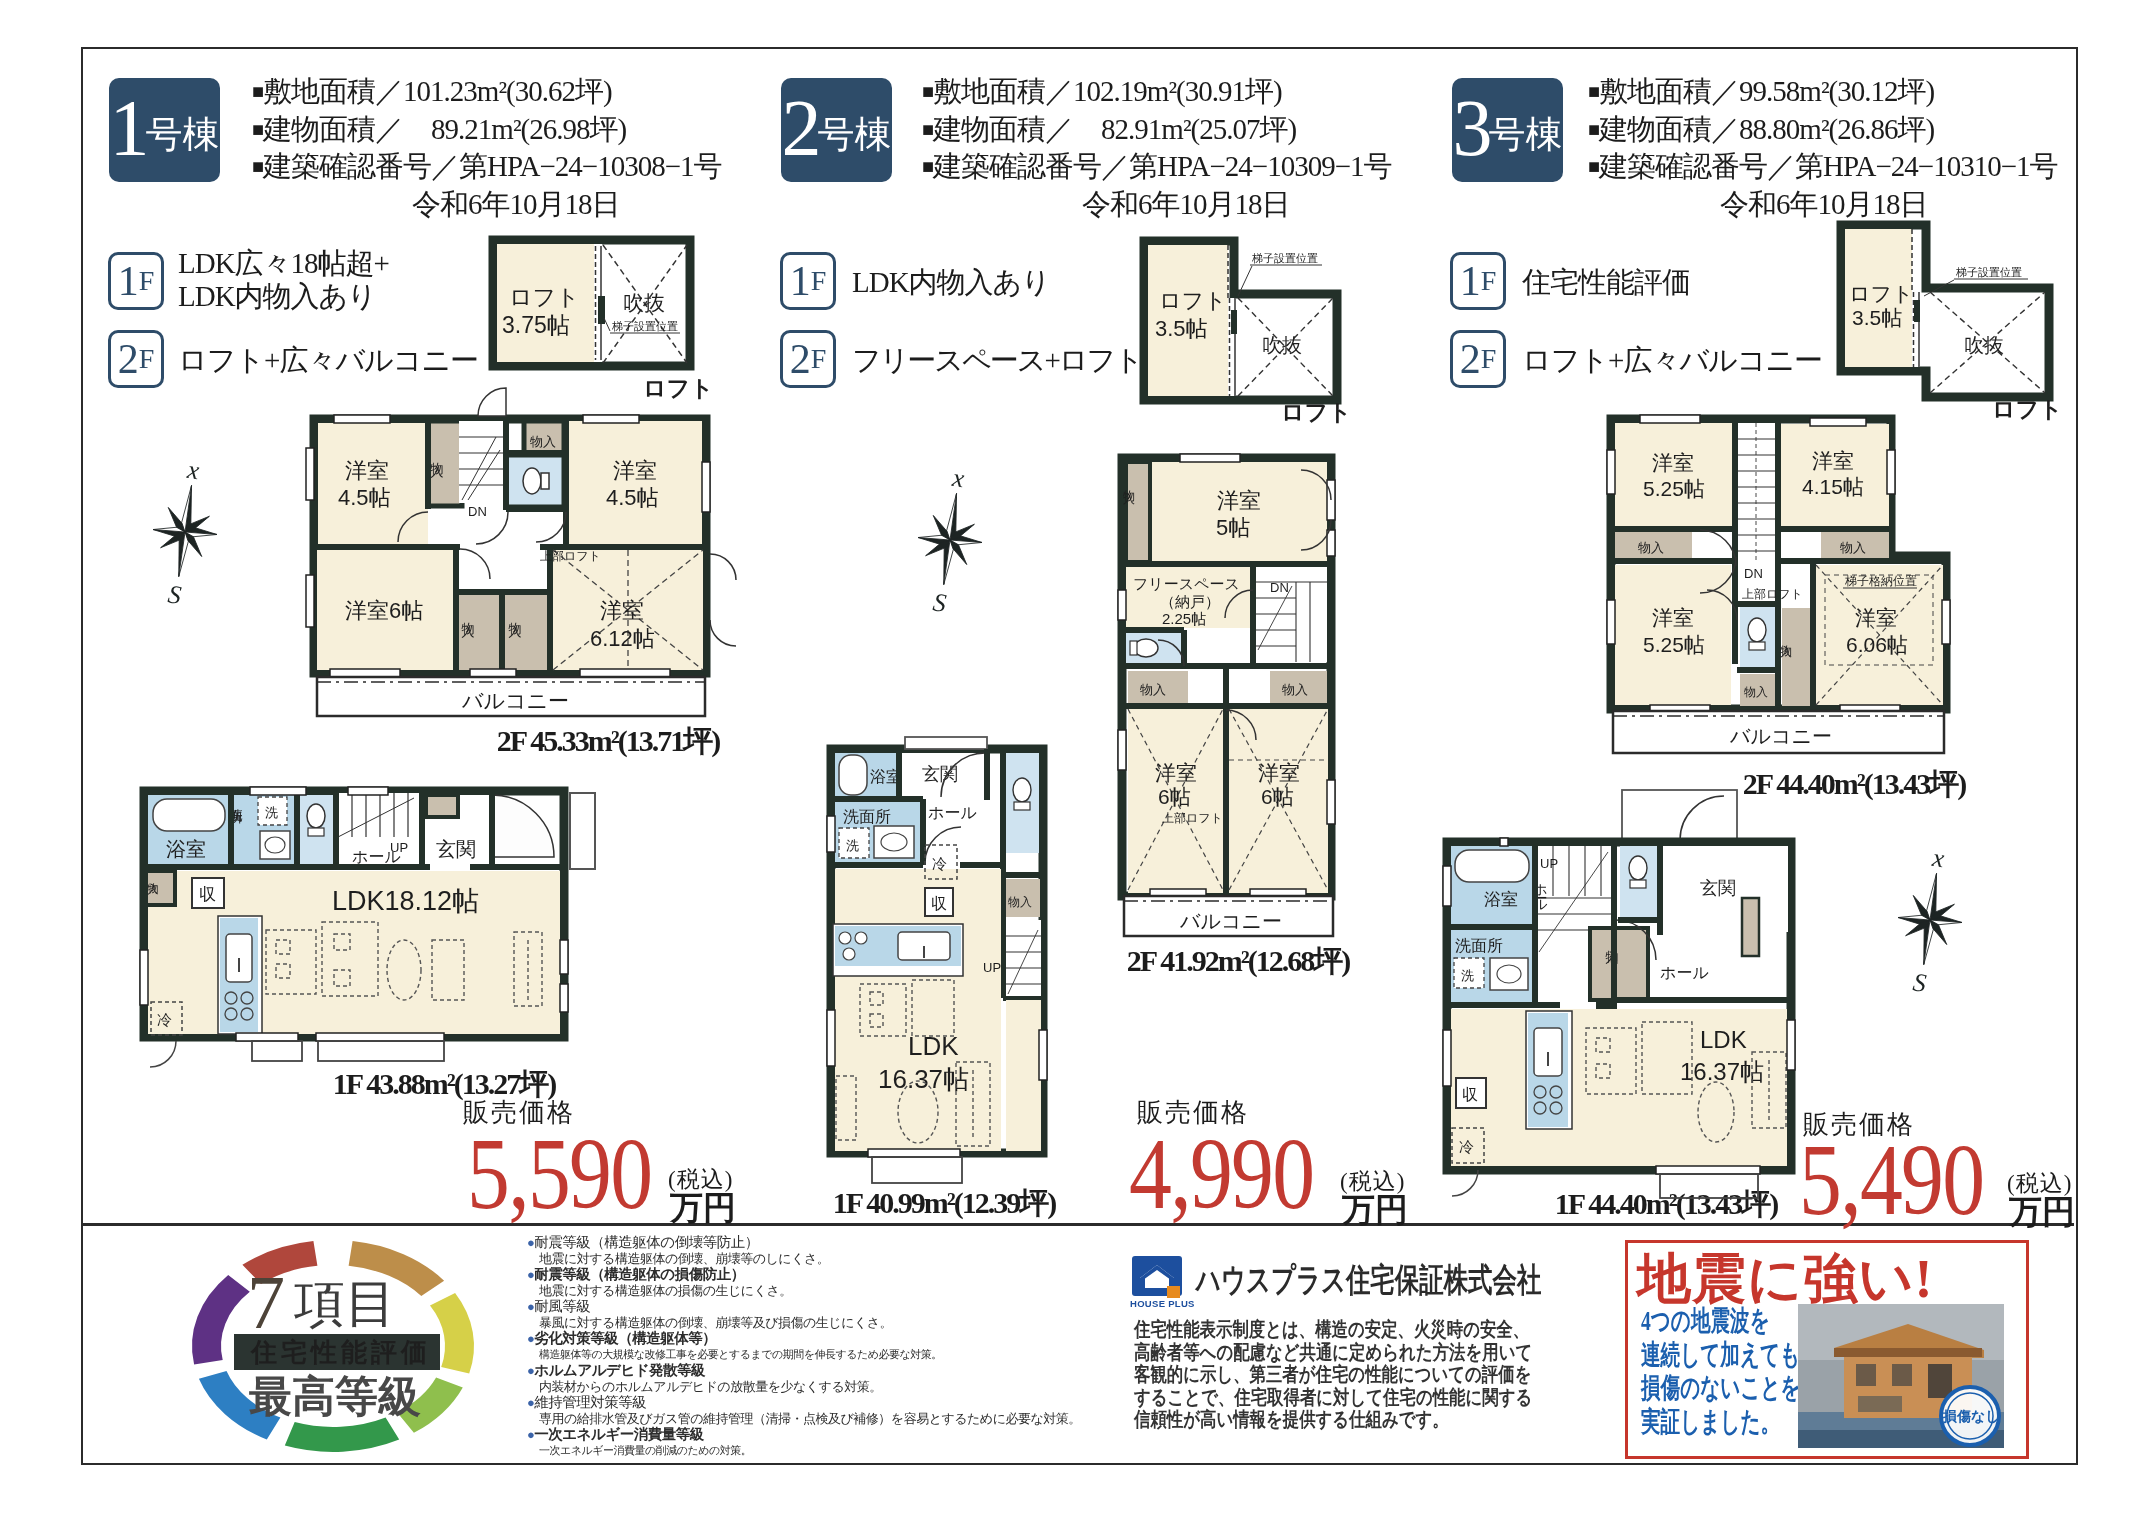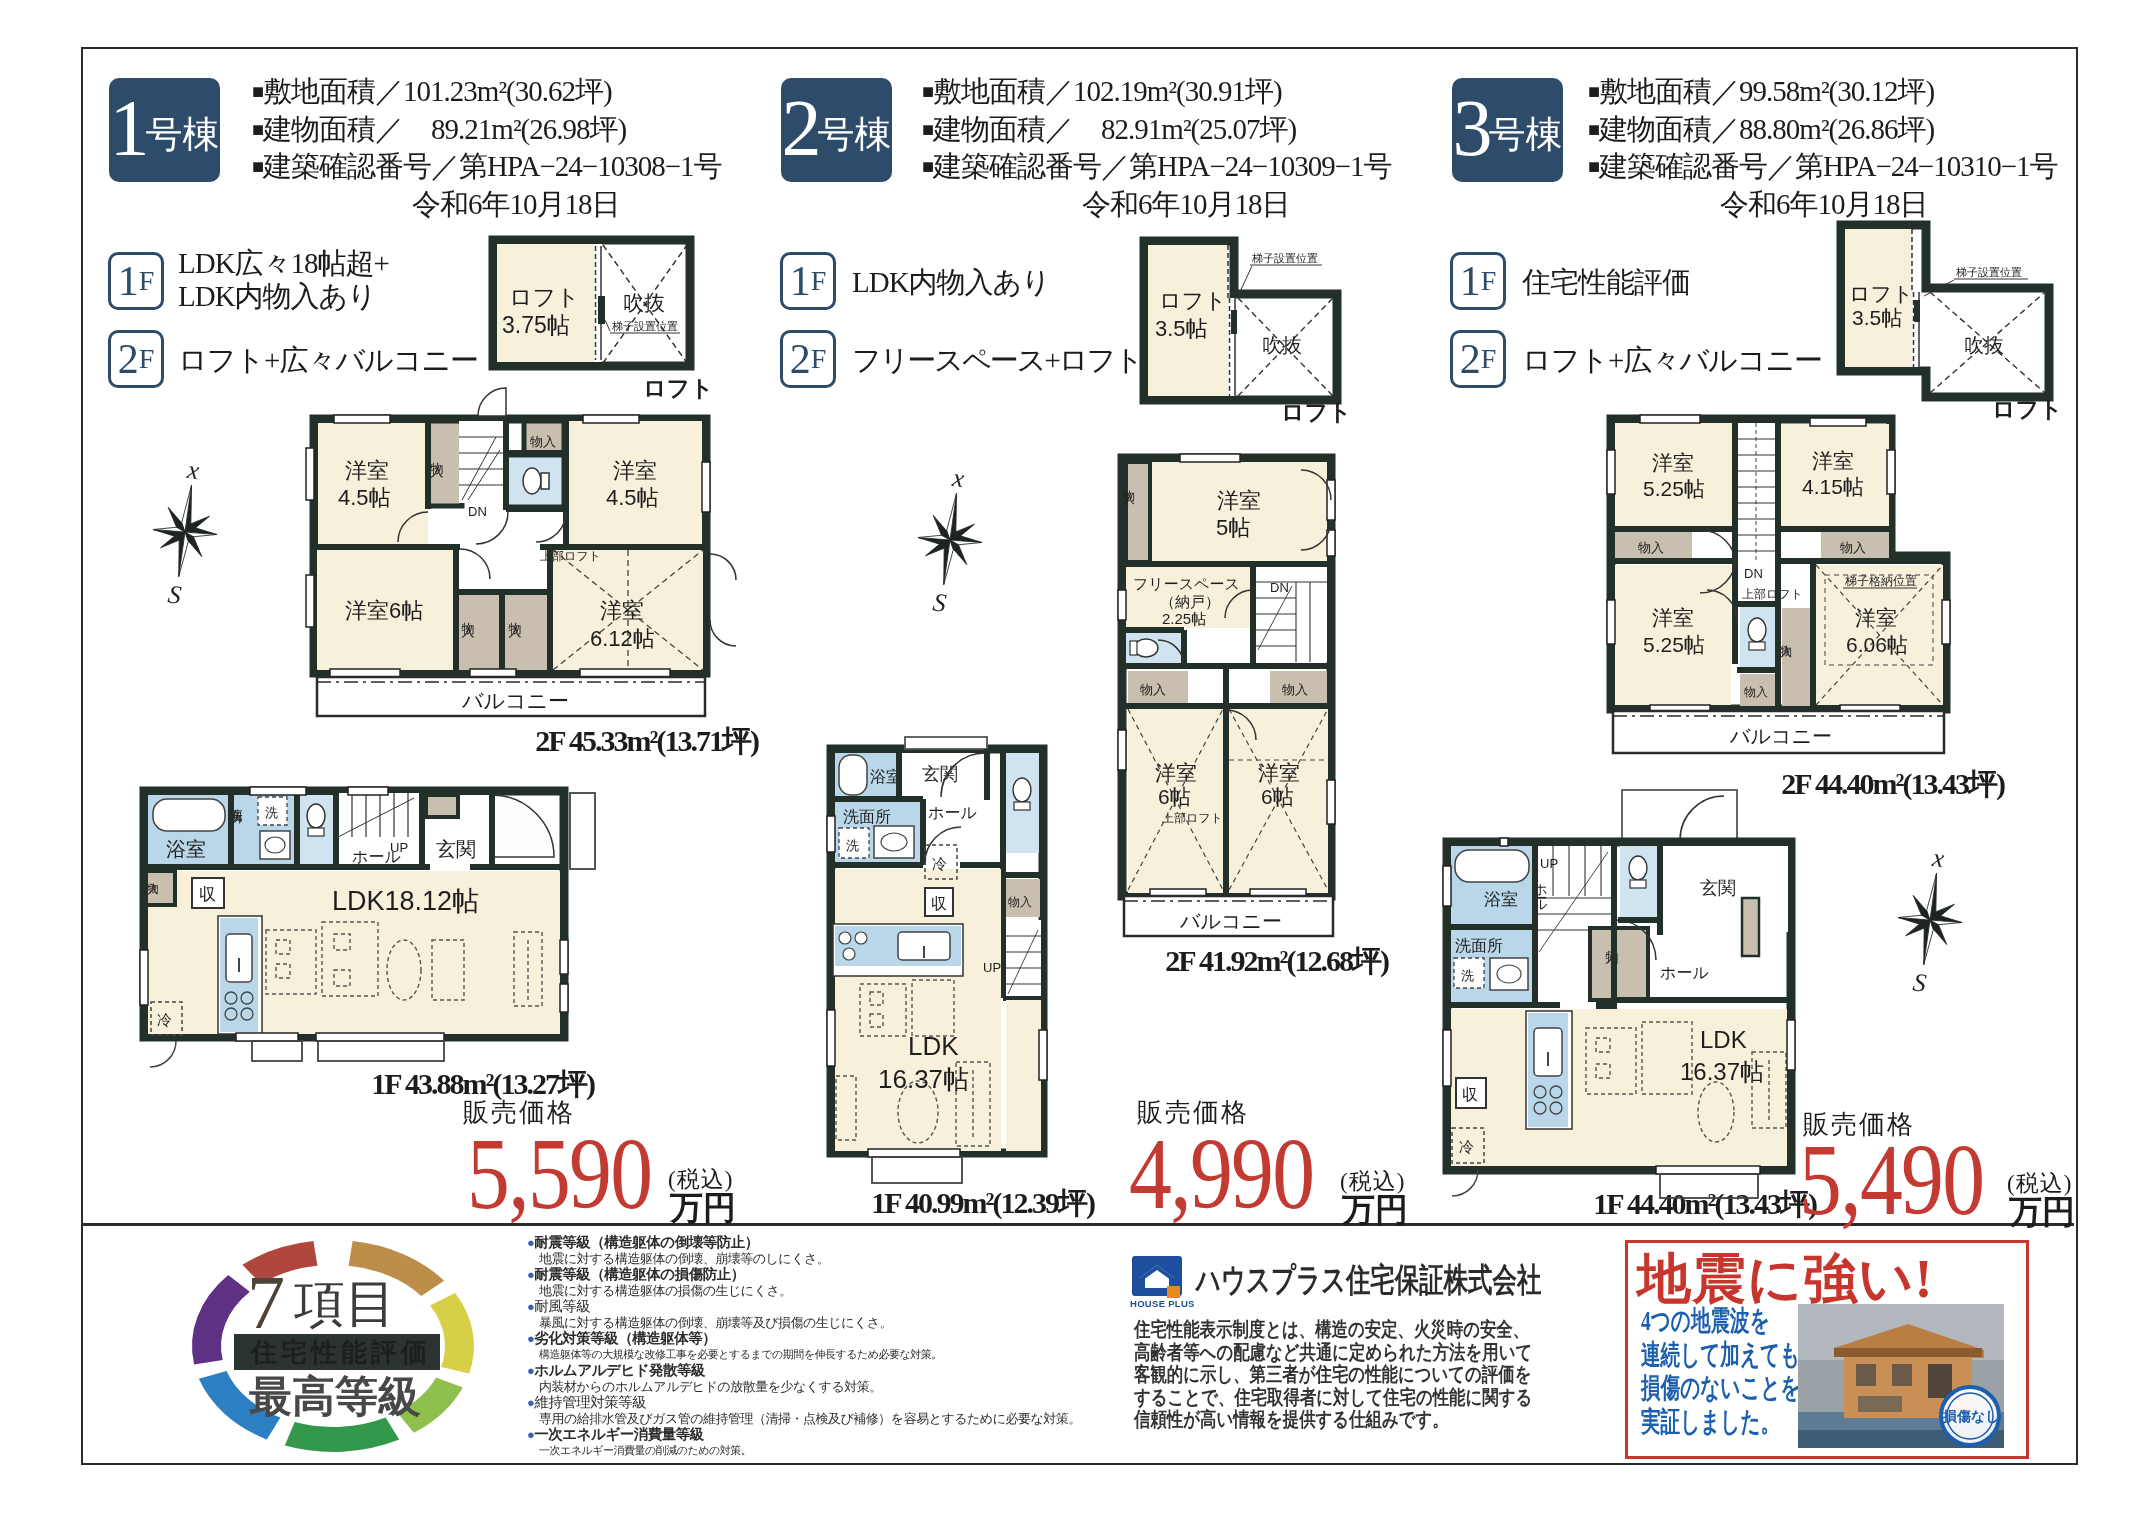--- a/index.html
+++ b/index.html
@@ -4,21 +4,21 @@
 <style>
 html,body{margin:0;padding:0}
 body{width:2149px;height:1517px;background:#ffffff;position:relative;overflow:hidden;
  font-family:"Liberation Serif",serif;color:#1c1c1c}
 .abs{position:absolute}
 .g{font-family:"Liberation Sans",sans-serif}
 .navybox{background:#2e4c69;border-radius:10px;color:#fff;text-align:center;white-space:nowrap;overflow:hidden}
 .fbox{background:#fff;border:3px solid #2e4c69;border-radius:10px;color:#2e4c69;text-align:center}
 .bullets{font-size:29px;line-height:34.5px;white-space:nowrap;letter-spacing:-1px}
 .bullets .sq{font-size:20px;position:relative;top:-3px}
-.planlabel{font-size:30px;font-weight:bold;white-space:nowrap;text-align:right;letter-spacing:-2px}
+.planlabel{font-size:30px;font-weight:bold;white-space:nowrap;text-align:center;letter-spacing:-2px}
 .price-red{color:#c23a31;white-space:nowrap}
 svg text{font-family:"Liberation Sans",sans-serif;fill:#1e1e1e}
 </style>
 </head>
 <body>
 
 <div class="abs" style="left:81px;top:47px;width:1993px;height:1414px;border:2.5px solid #2b2b2b"></div>
 
 <div class="abs" style="left:81px;top:1223px;width:1993px;height:2.5px;background:#2b2b2b"></div>
 
@@ -941,21 +941,21 @@
       <rect x="234" y="1334" width="206" height="36" fill="#2b3431"></rect>
 <text x="251" y="1361" font-size="26" font-weight="bold" fill="#ffffff" letter-spacing="4">住宅性能評価</text>
     </g>
 
 <g>
       <text x="249" y="1411" style="font-family:'Liberation Serif',serif;font-size:43px;font-weight:bold;fill:#484848">最高等級</text>
     </g>
 </svg>
 
 <div class="abs g" style="left:527px;top:1234px;width:620px;color:#2d2d2d">
-<div style="font-size:14.5px;font-weight:bold;line-height:17px;letter-spacing:-0.5px;white-space:nowrap"><span style="color:#3b63a8;font-size:13px">●</span>耐震等級（構造躯体の倒壊等防止）</div>
+<div style="font-size:14.5px;font-weight:normal;line-height:17px;letter-spacing:-0.5px;white-space:nowrap"><span style="color:#3b63a8;font-size:13px">●</span>耐震等級（構造躯体の倒壊等防止）</div>
 <div style="font-size:13px;line-height:15px;padding-left:12px;letter-spacing:-0.5px;white-space:nowrap">地震に対する構造躯体の倒壊、崩壊等のしにくさ。</div>
 <div style="font-size:14.5px;font-weight:bold;line-height:17px;letter-spacing:-0.5px;white-space:nowrap"><span style="color:#3b63a8;font-size:13px">●</span>耐震等級（構造躯体の損傷防止）</div>
 <div style="font-size:13px;line-height:15px;padding-left:12px;letter-spacing:-0.5px;white-space:nowrap">地震に対する構造躯体の損傷の生じにくさ。</div>
 <div style="font-size:14.5px;font-weight:normal;line-height:17px;letter-spacing:-0.5px;white-space:nowrap"><span style="color:#3b63a8;font-size:13px">●</span>耐風等級</div>
 <div style="font-size:13px;line-height:15px;padding-left:12px;letter-spacing:-0.5px;white-space:nowrap">暴風に対する構造躯体の倒壊、崩壊等及び損傷の生じにくさ。</div>
 <div style="font-size:14.5px;font-weight:bold;line-height:17px;letter-spacing:-0.5px;white-space:nowrap"><span style="color:#3b63a8;font-size:13px">●</span>劣化対策等級（構造躯体等）</div>
 <div style="font-size:11px;line-height:15px;padding-left:12px;letter-spacing:-0.5px;white-space:nowrap">構造躯体等の大規模な改修工事を必要とするまでの期間を伸長するため必要な対策。</div>
 <div style="font-size:14.5px;font-weight:bold;line-height:17px;letter-spacing:-0.5px;white-space:nowrap"><span style="color:#3b63a8;font-size:13px">●</span>ホルムアルデヒド発散等級</div>
 <div style="font-size:13px;line-height:15px;padding-left:12px;letter-spacing:-0.5px;white-space:nowrap">内装材からのホルムアルデヒドの放散量を少なくする対策。</div>
 <div style="font-size:14.5px;font-weight:normal;line-height:17px;letter-spacing:-0.5px;white-space:nowrap"><span style="color:#3b63a8;font-size:13px">●</span>維持管理対策等級</div>

